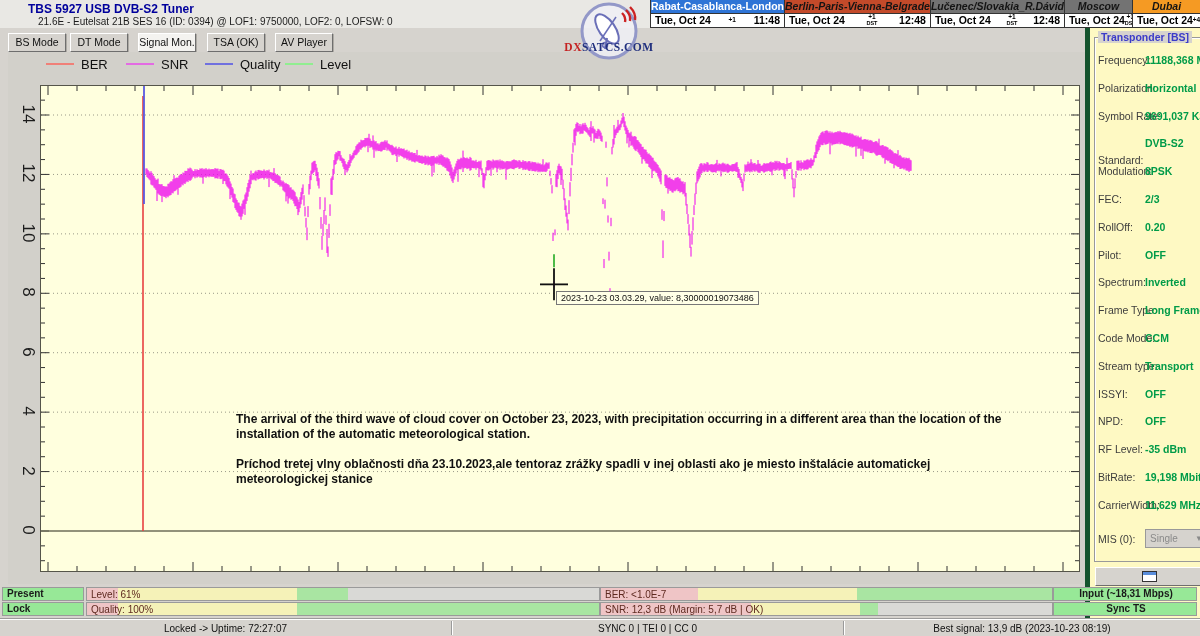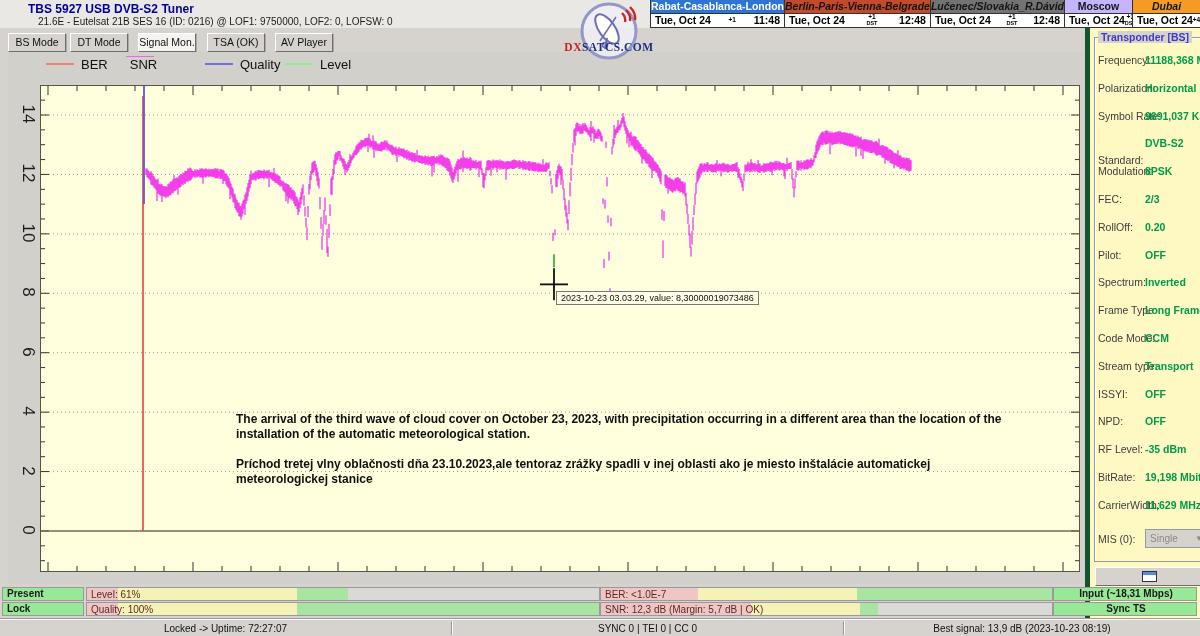--- a/index.html
+++ b/index.html
@@ -78,21 +78,21 @@
        justify-content:center;}
   .sb-div{width:1px;height:14px;margin-top:2px;background:#9a9a9a;box-shadow:1px 0 0 #fff;}
 </style>
 </head>
 <body>
 
 <div id="app">
 
   <div class="abs" id="header">
     <div class="abs" id="win-title">TBS 5927 USB DVB-S2 Tuner</div>
-    <div class="abs" id="win-subtitle">21.6E - Eutelsat 21B  SES 16 (ID: 0216) @ LOF1: 9750000, LOF2: 0, LOFSW: 0</div>
+    <div class="abs" id="win-subtitle">21.6E - Eutelsat 21B  SES 16 (ID: 0394) @ LOF1: 9750000, LOF2: 0, LOFSW: 0</div>
   </div>
 
   <div class="abs" id="clocks">
       <div class="clock">
         <div class="clock-name" style="background: rgb(46, 116, 214); color: rgb(255, 255, 255);">Rabat-Casablanca-London</div>
         <div class="clock-time">
           <span class="clock-date">Tue, Oct 24</span>
           <span class="clock-mid">
             <span class="clock-off">+1</span>
             <span class="clock-dst"></span>
@@ -116,21 +116,21 @@
         <div class="clock-time">
           <span class="clock-date">Tue, Oct 24</span>
           <span class="clock-mid">
             <span class="clock-off">+1</span>
             <span class="clock-dst">DST</span>
           </span>
           <span class="clock-hhmm">12:48</span>
         </div>
       </div>
       <div class="clock">
-        <div class="clock-name" style="background: #c4b5fd; color: rgb(20, 20, 20); ">Moscow</div>
+        <div class="clock-name" style="background: #737373; color: rgb(20, 20, 20); font-style: italic;">Moscow</div>
         <div class="clock-time">
           <span class="clock-date">Tue, Oct 24</span>
           <span class="clock-mid">
             <span class="clock-off">+3</span>
             <span class="clock-dst">DST</span>
           </span>
           <span class="clock-hhmm">14:48</span>
         </div>
       </div>
       <div class="clock">
@@ -166,21 +166,21 @@
     </svg>
     <div id="logo-text"><span class="dx">DX</span><span class="rest">SATCS.COM</span></div>
   </div>
 
   <div class="abs" id="chart">
     <div id="legend">
         <div class="legend-item" style="left: 38px;">
           <div class="legend-line" style="background: rgb(240, 128, 120);"></div>
           <div class="legend-label">BER</div>
         </div>
-        <div class="legend-item" style="left: 118px; flex-direction: column;">
+        <div class="legend-item" style="left: 118px;">
           <div class="legend-line" style="background: rgb(227, 107, 227);"></div>
           <div class="legend-label">SNR</div>
         </div>
         <div class="legend-item" style="left: 197px;">
           <div class="legend-line" style="background: rgb(112, 112, 223);"></div>
           <div class="legend-label">Quality</div>
         </div>
         <div class="legend-item" style="left: 277px;">
           <div class="legend-line" style="background: rgb(144, 238, 144);"></div>
           <div class="legend-label">Level</div>

